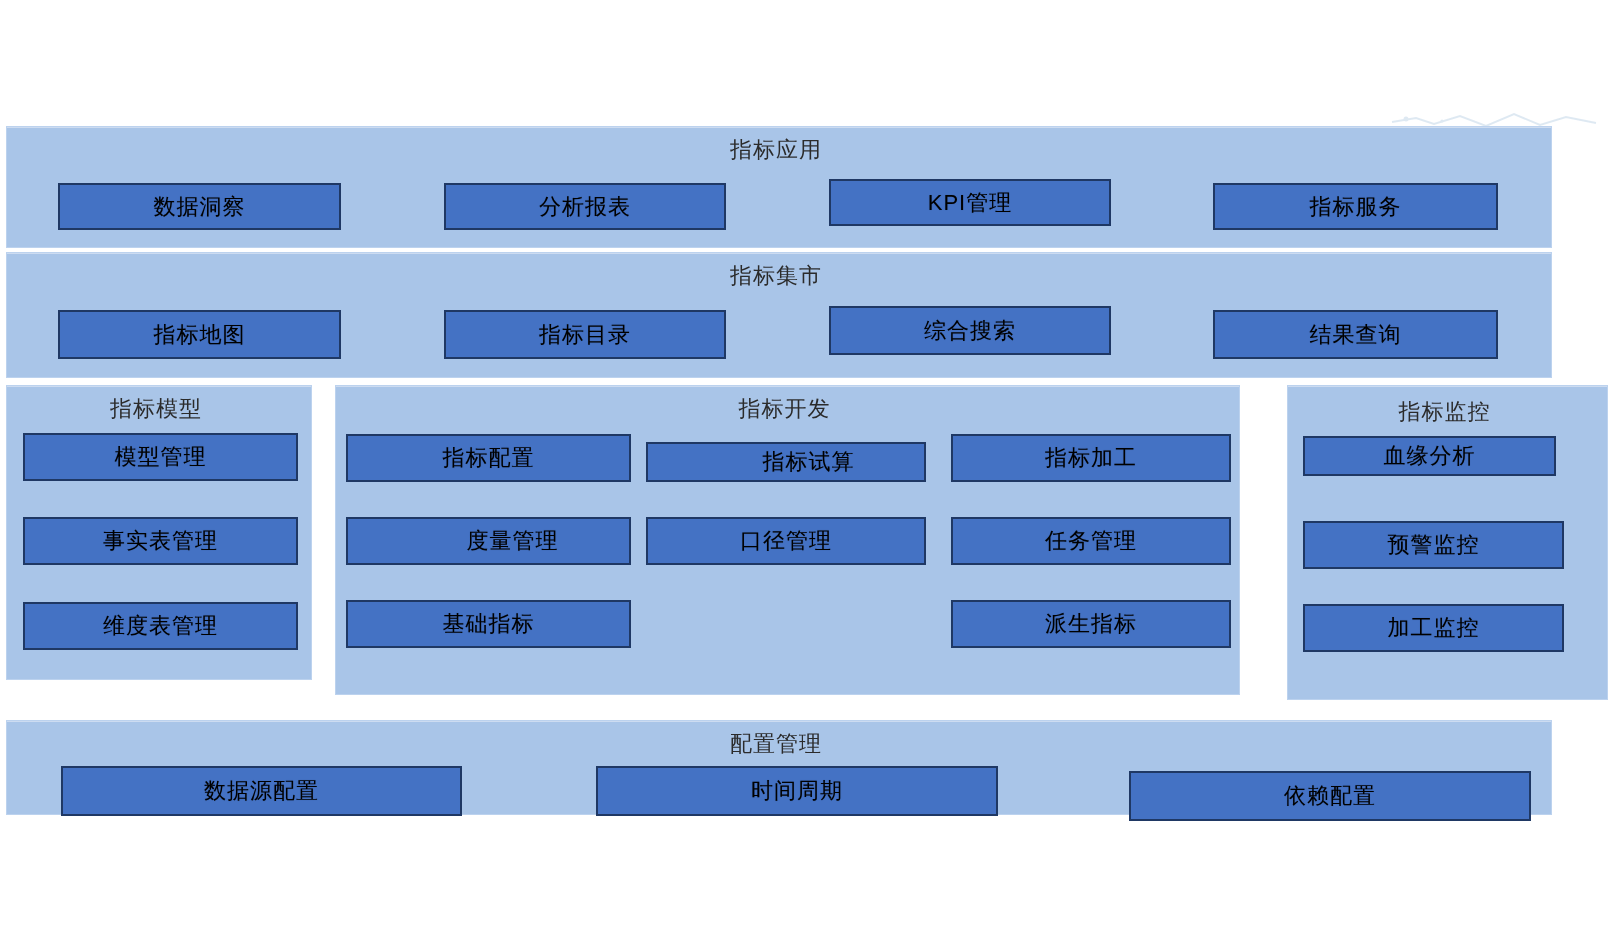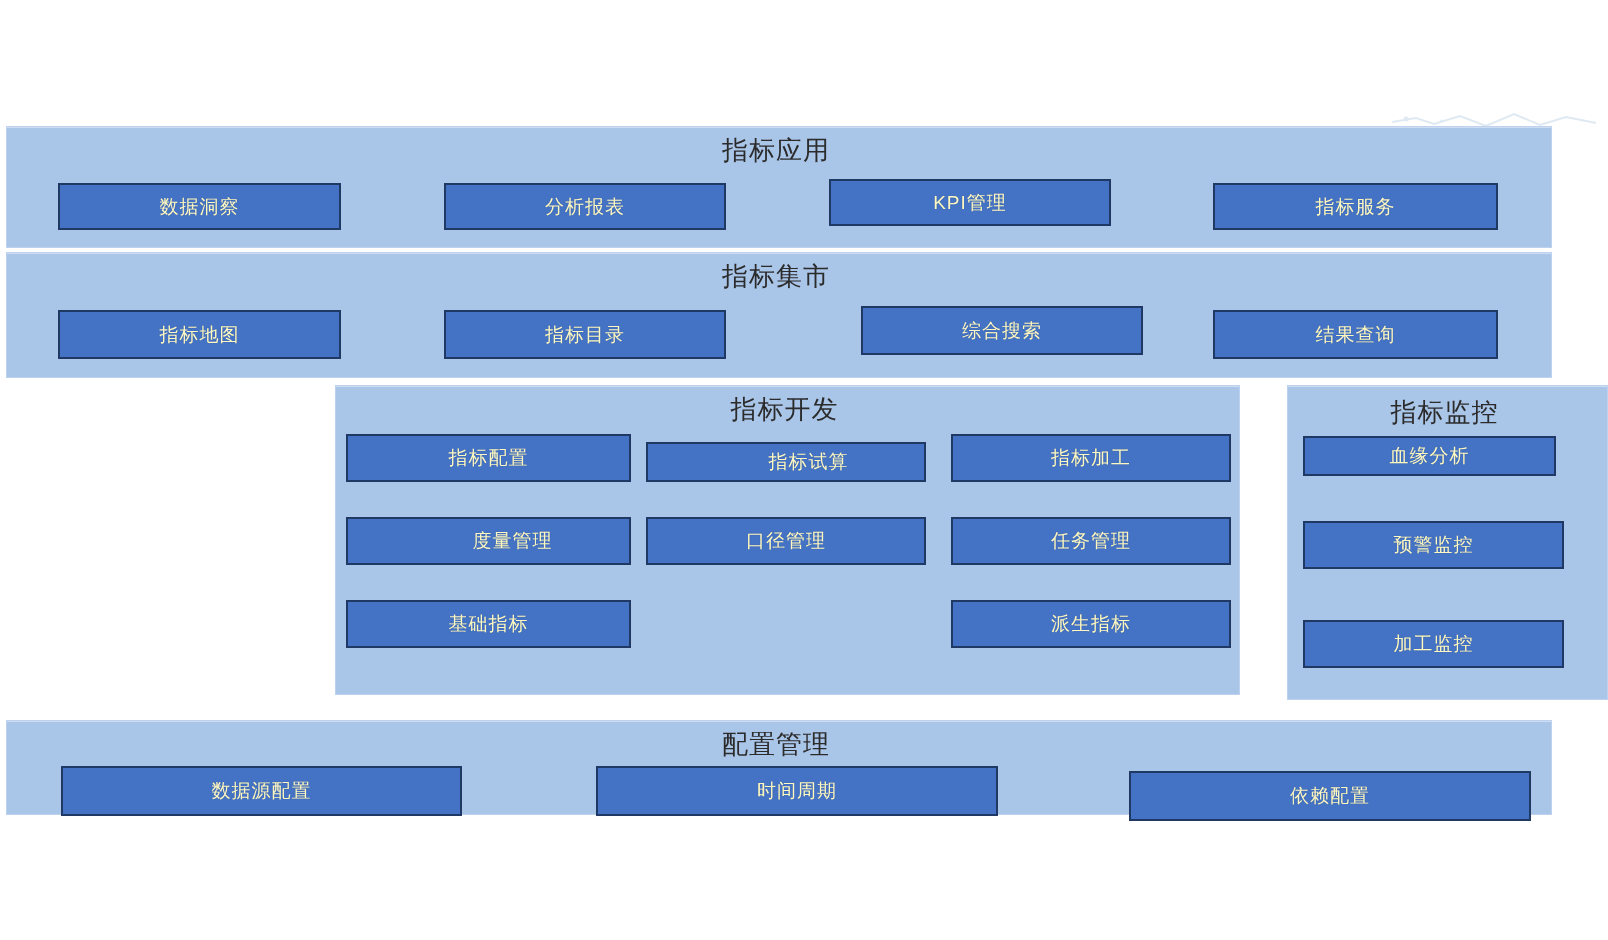--- a/index.html
+++ b/index.html
@@ -44,34 +44,34 @@
     box-sizing: border-box;
     box-shadow: inset 0 1px 0 #cddcf1;
   }
   .band-title,
   .panel-title {
     position: absolute;
     left: 0;
     right: 6px;
     text-align: center;
     color: #2b2b2b;
-    font-size: 26px;
+    font-size: 22px;
     line-height: 30px;
     letter-spacing: 1px;
     white-space: nowrap;
   }
 
   
   .box {
     position: absolute;
     background: #4472c4;
     border: 2px solid #1f3864;
     box-sizing: border-box;
-    color: #fef9c3;
-    font-size: 19px;
+    color: #000000;
+    font-size: 22px;
     display: flex;
     align-items: center;
     justify-content: center;
     white-space: nowrap;
     letter-spacing: 1px;
     text-shadow: 0 0 1px rgba(0,0,0,0.25);
   }
 
   
   .panel {
@@ -111,24 +111,31 @@
     <div class="box" style="left: 437px; top: 56px; width: 282px; height: 47px;">分析报表</div>
     <div class="box" style="left: 822px; top: 52px; width: 282px; height: 47px;">KPI管理</div>
     <div class="box" style="left: 1206px; top: 56px; width: 285px; height: 47px;">指标服务</div>
   </div>
 
   <div class="band" id="band-market">
     <div class="band-title" style="top: 8px;">指标集市</div>
 
     <div class="box" style="left: 51px;  top: 57px; width: 283px; height: 49px;">指标地图</div>
     <div class="box" style="left: 437px; top: 57px; width: 282px; height: 49px;">指标目录</div>
-    <div class="box" style="left: 822px; top: 53px; width: 282px; height: 49px; margin-left: 32px;">综合搜索</div>
+    <div class="box" style="left: 822px; top: 53px; width: 282px; height: 49px;">综合搜索</div>
     <div class="box" style="left: 1206px; top: 57px; width: 285px; height: 49px;">结果查询</div>
   </div>
 
+  <div class="panel" id="panel-model">
+    <div class="panel-title" style="top: 8px;">指标模型</div>
+
+    <div class="box" style="left: 16px; top: 47px; width: 275px; height: 48px;">模型管理</div>
+    <div class="box" style="left: 16px; top: 131px; width: 275px; height: 48px;">事实表管理</div>
+    <div class="box" style="left: 16px; top: 216px; width: 275px; height: 48px;">维度表管理</div>
+  </div>
 
   <div class="panel" id="panel-dev">
     <div class="panel-title" style="top: 8px;">指标开发</div>
 
     <div class="box" style="left: 10px;  top: 48px; width: 285px; height: 48px;">指标配置</div>
     <div class="box" style="left: 310px; top: 56px; width: 280px; height: 40px; padding-left: 45px;">指标试算</div>
     <div class="box" style="left: 615px; top: 48px; width: 280px; height: 48px;">指标加工</div>
 
     <div class="box" style="left: 10px;  top: 131px; width: 285px; height: 48px; padding-left: 48px;">度量管理</div>
     <div class="box" style="left: 310px; top: 131px; width: 280px; height: 48px;">口径管理</div>
@@ -136,21 +143,21 @@
 
     <div class="box" style="left: 10px;  top: 214px; width: 285px; height: 48px;">基础指标</div>
     <div class="box" style="left: 615px; top: 214px; width: 280px; height: 48px;">派生指标</div>
   </div>
 
   <div class="panel" id="panel-monitor">
     <div class="panel-title" style="top: 11px;">指标监控</div>
 
     <div class="box" style="left: 15px; top: 50px; width: 253px; height: 40px;">血缘分析</div>
     <div class="box" style="left: 15px; top: 135px; width: 261px; height: 48px;">预警监控</div>
-    <div class="box" style="left: 15px; top: 234px; width: 261px; height: 48px;">加工监控</div>
+    <div class="box" style="left: 15px; top: 218px; width: 261px; height: 48px;">加工监控</div>
   </div>
 
   <div class="band" id="band-config">
     <div class="band-title" style="top: 8px;">配置管理</div>
 
     <div class="box" style="left: 54px;  top: 45px; width: 401px; height: 50px;">数据源配置</div>
     <div class="box" style="left: 589px; top: 45px; width: 402px; height: 50px;">时间周期</div>
     <div class="box" style="left: 1122px; top: 50px; width: 402px; height: 50px;">依赖配置</div>
   </div>
 

